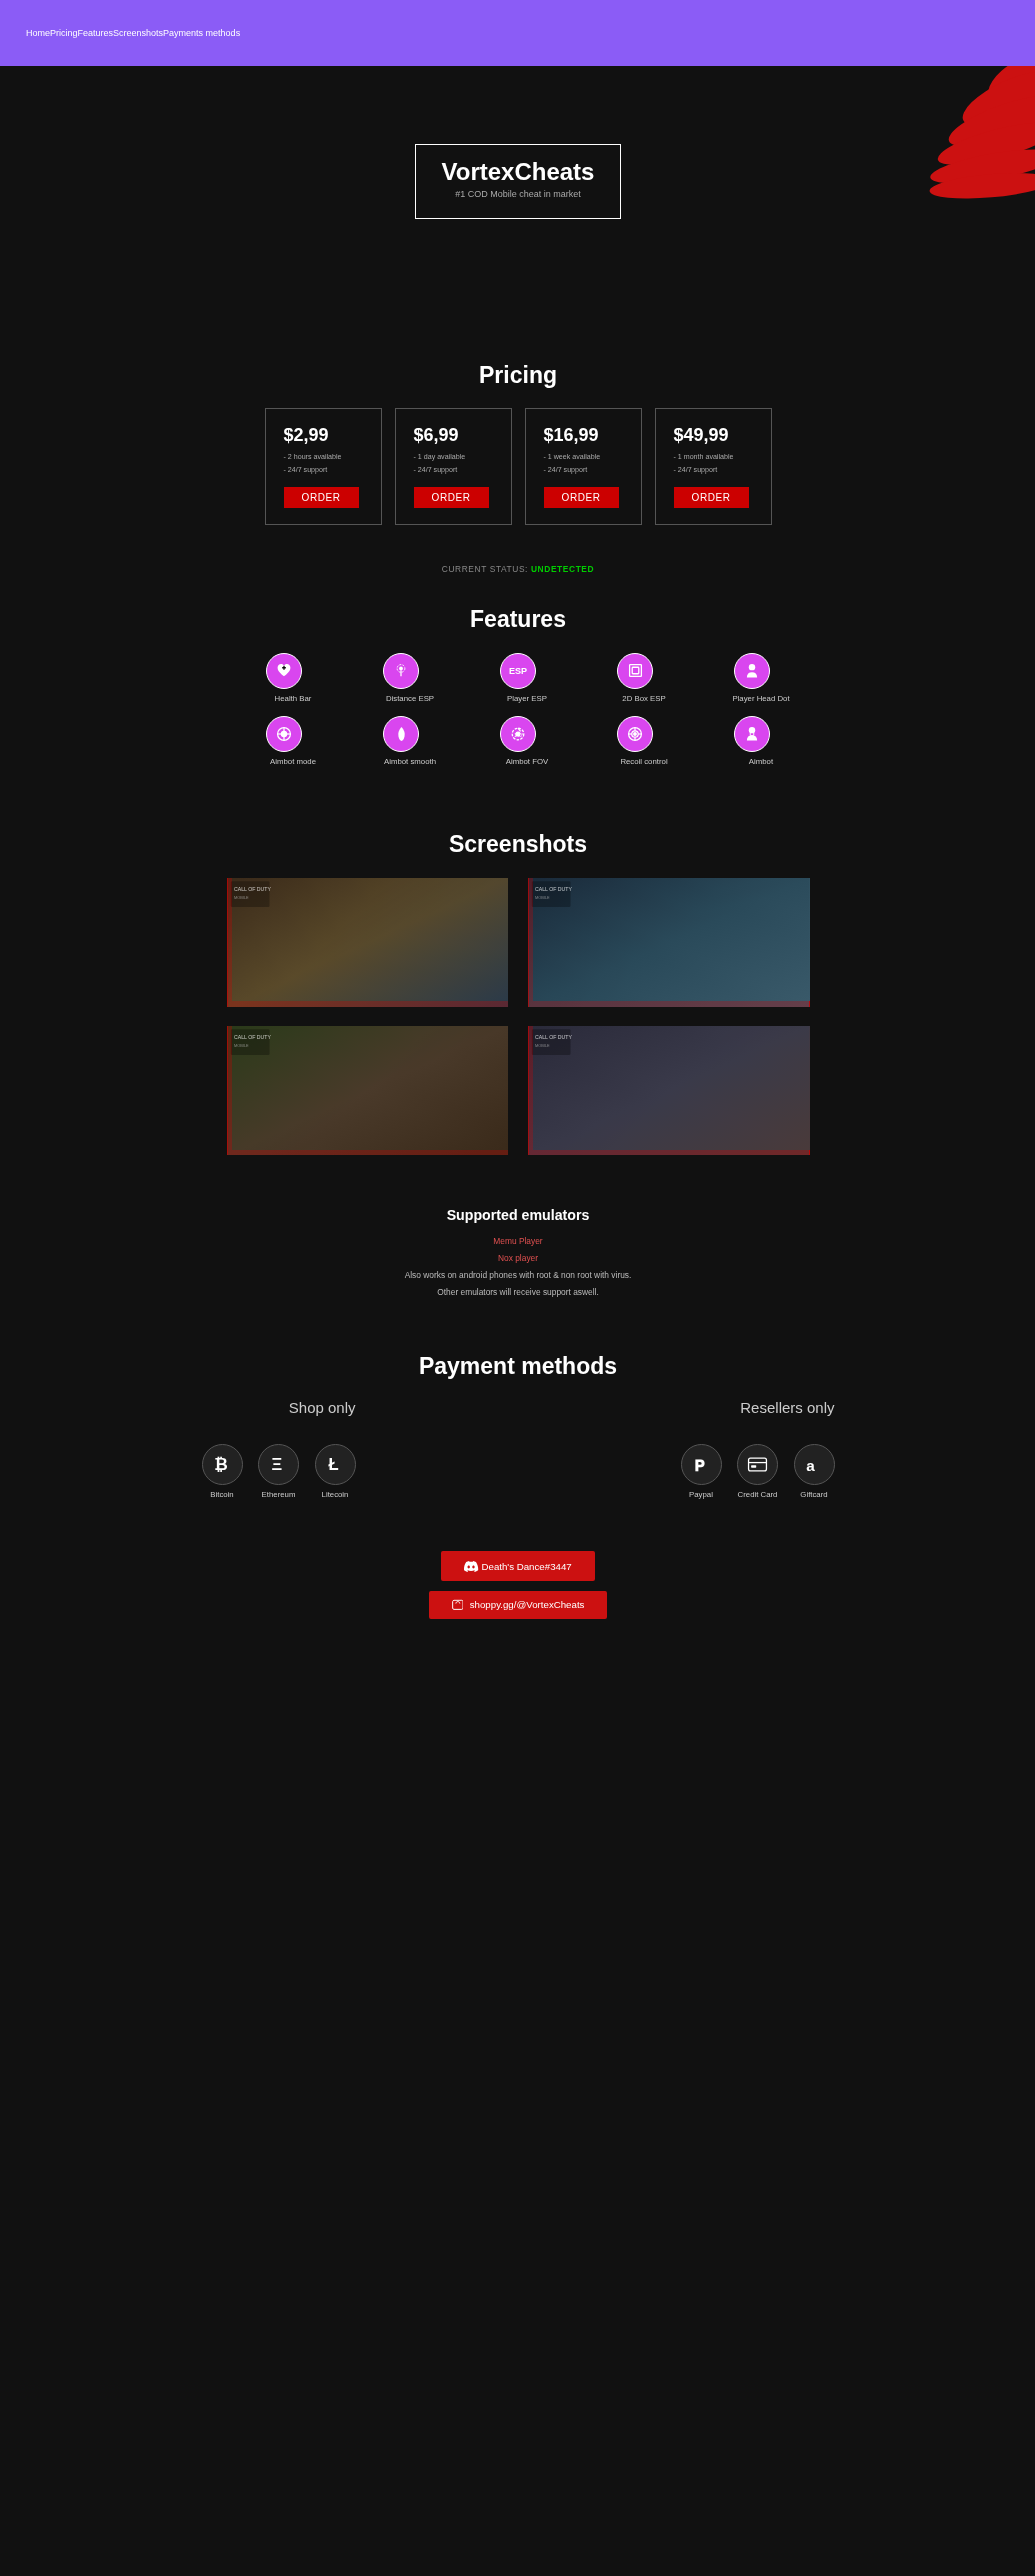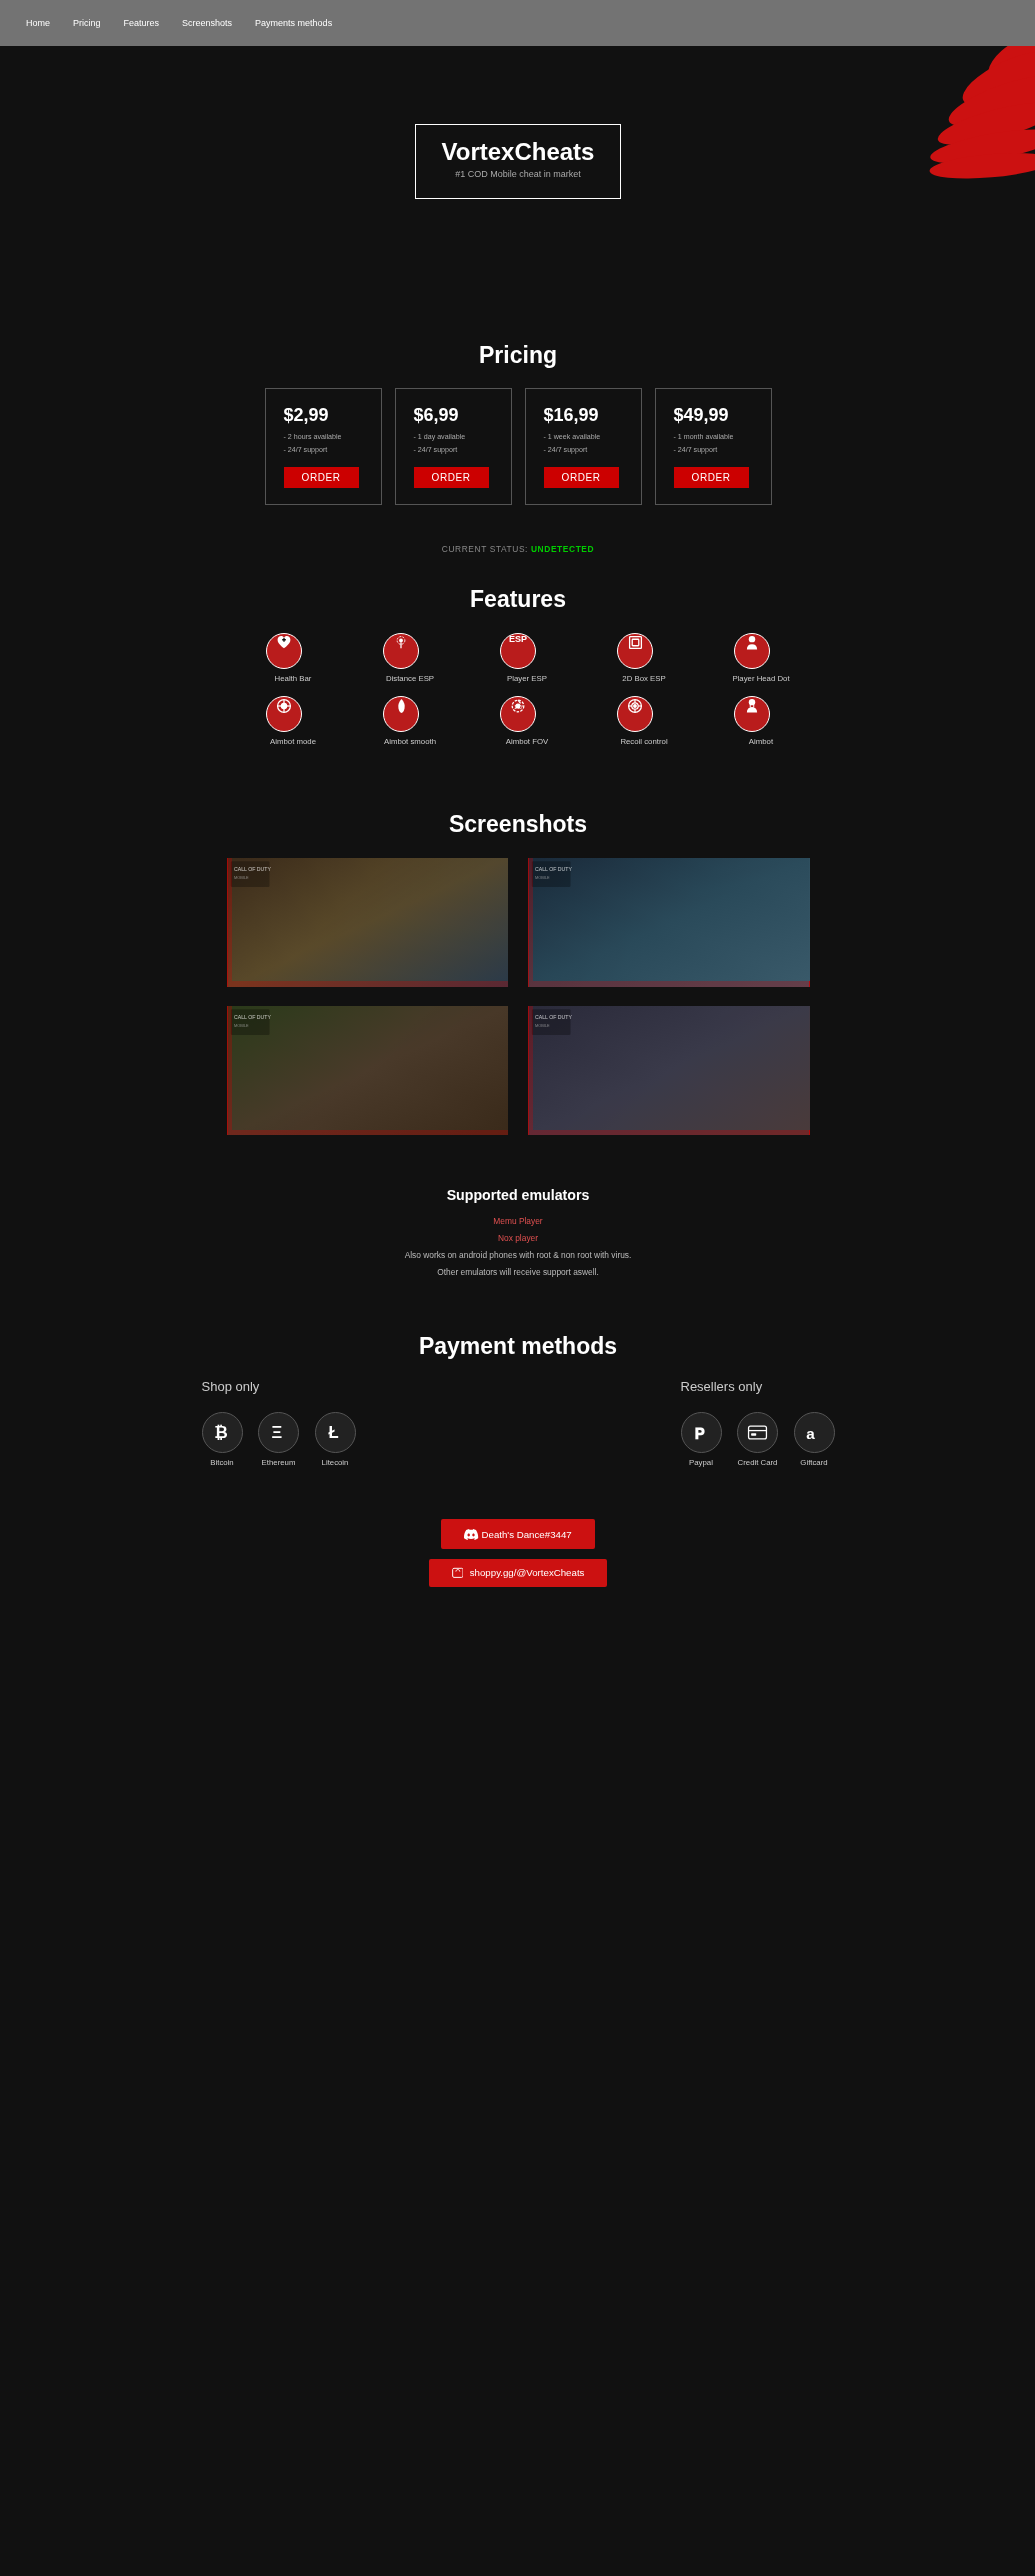--- a/index.html
+++ b/index.html
@@ -8,23 +8,22 @@
       color: #fff;
       font-family: Arial, sans-serif;
       width: 1036px;
       min-height: 2576px;
     }
 
     
     nav {
       display: flex;
       align-items: center;
-      padding: 18px 26px;
-      gap: 23px;
-      background: #737373;
+      padding: 28px 26px;
+      background: #8b5cf6;
     }
     nav a {
       color: #fff;
       text-decoration: none;
       font-size: 9px;
     }
 
     
     .hero {
       position: relative;
@@ -121,24 +120,24 @@
       display: flex;
       flex-direction: column;
       align-items: center;
       width: 78px;
       text-align: center;
     }
     .feature-icon {
       width: 36px;
       height: 36px;
       border-radius: 50%;
-      background: #b91c1c;
+      background: #d946ef;
       border: 1.3px solid #fff;
       display: flex;
-      align-items: flex-start;
+      align-items: center;
       justify-content: center;
       font-size: 14.2px;
       margin-bottom: 5.2px;
     }
     .feature-label {
       font-size: 7.8px;
       color: #ccc;
       margin-left: 18px;
     }
 
@@ -207,24 +206,24 @@
     }
     .payment-cols {
       display: flex;
       justify-content: space-around;
       align-items: flex-start;
       flex-wrap: wrap;
       gap: 26px;
       margin-top: 13px;
     }
     .payment-col-title {
-      font-size: 13px;
+      font-size: 15px;
       color: #ccc;
-      margin-bottom: 18px;
-      text-align: left;
+      margin-bottom: 28px;
+      text-align: right;
     }
     .payment-icons {
       display: flex;
       gap: 15.5px;
       align-items: flex-end;
     }
     .payment-icon-item {
       display: flex;
       flex-direction: column;
       align-items: center;

